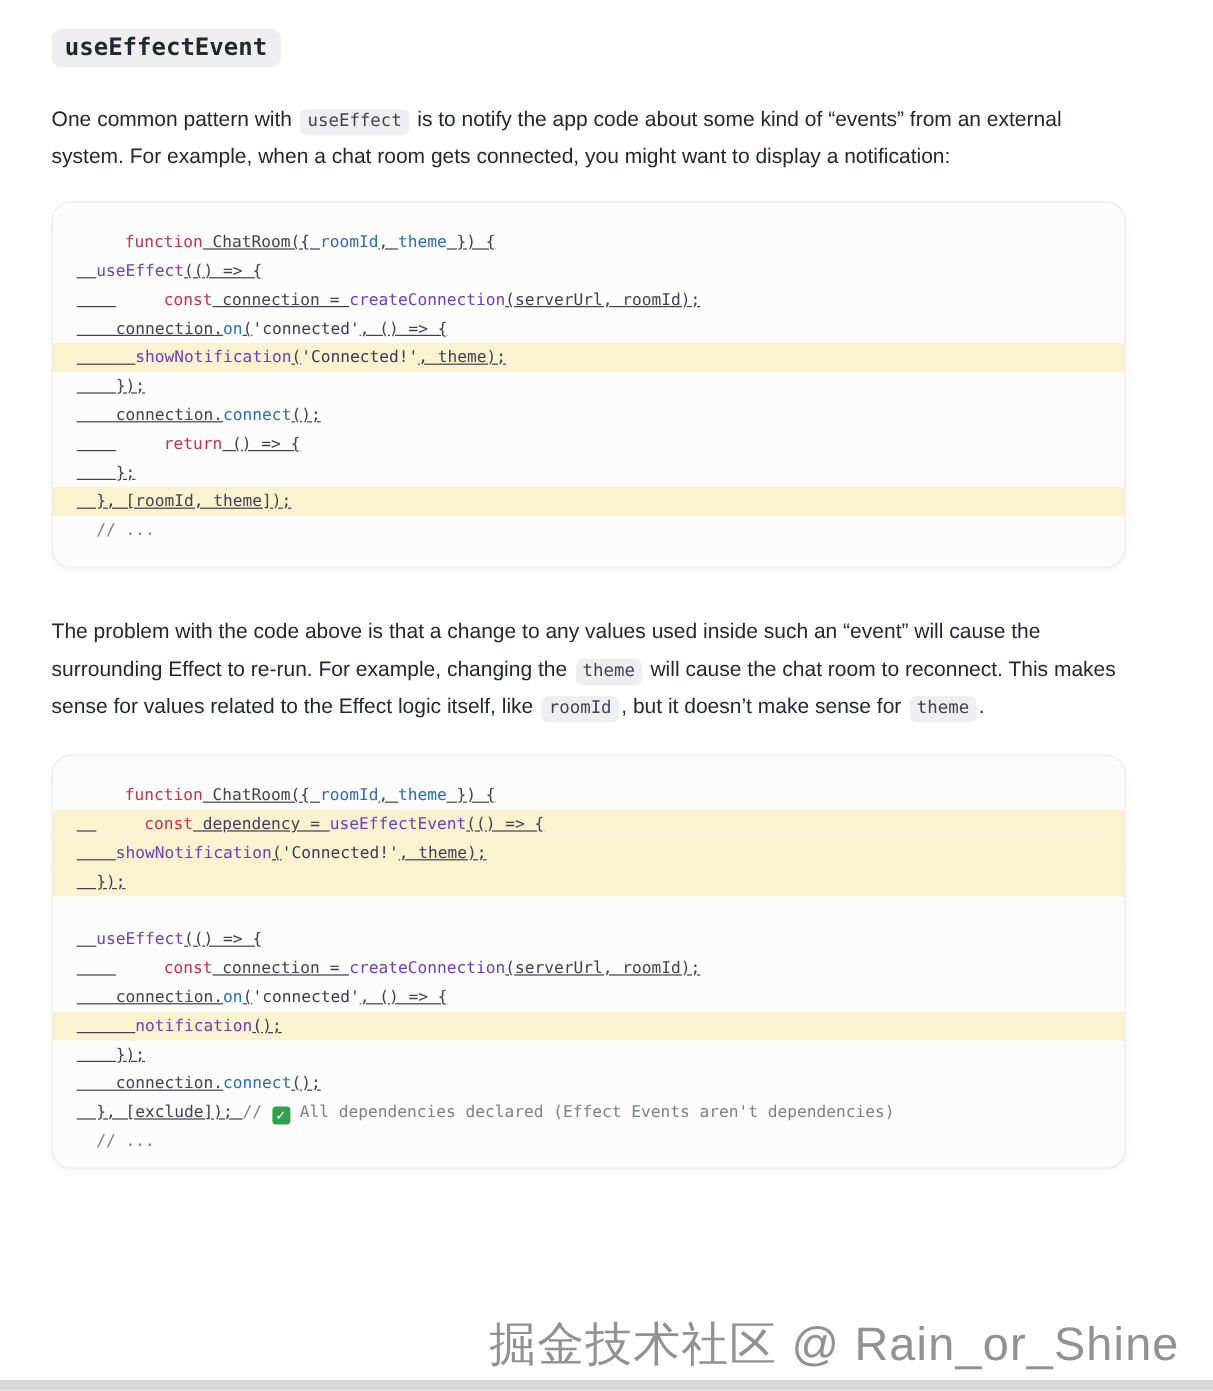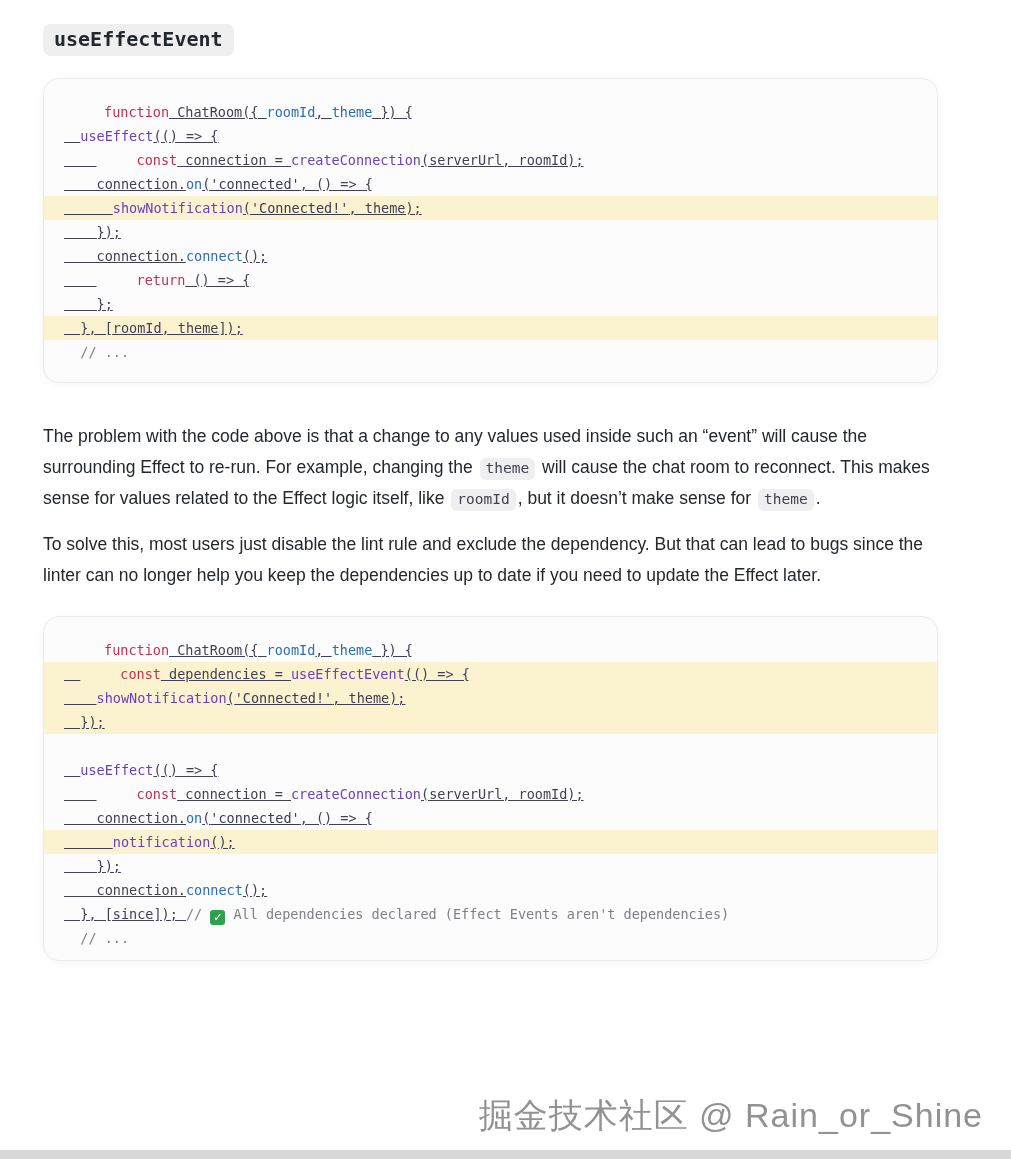--- a/index.html
+++ b/index.html
@@ -59,21 +59,21 @@
   }
   .mt-c1 { margin-top:22px; padding:21px 0 18px; }
   .mt-c2 { margin-top:25px; padding:21px 0 10px; }
 
   .cl { line-height:24px; white-space:pre; padding:0 20px; }
   .cl.hl { background:var(--hl_bg,#fbf2cf); }
 
   .tok-k { color:var(--kw,#c5304e);margin-left:40px; }
   .tok-f { color:var(--fn,#6a3fc0); }
   .tok-b { color:var(--blue,#2b6cb8); }
-  .tok-s { color:var(--string,#3b3a54);text-decoration:underline; }
+  .tok-s { color:var(--string,#3b3a54); }
   .tok-c { color:var(--comment,#7e8087); }
   .tok-t { color:var(--plain,#403f53);text-decoration:underline; }
 
   .emoji-check {
     display:inline-block;
     width:15px; height:15px;
     background:var(--check_green,#31a24c);
     border-radius:3px;
     color:#ffffff;
     font-size:11px;
@@ -81,21 +81,21 @@
     text-align:center;
     vertical-align:-2px;
     font-family:"DejaVu Sans", sans-serif;
     font-weight:bold;
   }
 
   .watermark {
     position:absolute;
     right:28px;
     top:1093px;
-    font-size:34px;
+    font-size:39px;
     color:var(--watermark,#929292);
     text-shadow:2px 2px 0 #ffffff, 3px 3px 2px rgba(255,255,255,0.9);
     letter-spacing:1px;
     white-space:nowrap;
   }
 
   .page-edge {
     position:absolute;
     left:0; bottom:0;
     width:1011px; height:9px;
@@ -103,51 +103,51 @@
   }
 </style>
 </head>
 <body>
 
 <div class="content">
   <div>
     <span class="h-chip">useEffectEvent</span>
   </div>
 
+  <p class="body mt-p1">One common pattern with <code class="ic">useEffect</code> is to notify the app code about some kind of “events” from an external system. For example, when a chat room gets connected, you might want to display a notification:</p>
 
   <div class="code-card mt-c1">
       <div class="cl"><span class="tok-k">function</span><span class="tok-t"> ChatRoom({ </span><span class="tok-b">roomId</span><span class="tok-t">, </span><span class="tok-b">theme</span><span class="tok-t"> }) {</span></div>
       <div class="cl"><span class="tok-t">  </span><span class="tok-f">useEffect</span><span class="tok-t">(() =&gt; {</span></div>
       <div class="cl"><span class="tok-t">    </span><span class="tok-k">const</span><span class="tok-t"> connection = </span><span class="tok-f">createConnection</span><span class="tok-t">(serverUrl, roomId);</span></div>
       <div class="cl"><span class="tok-t">    connection.</span><span class="tok-b">on</span><span class="tok-t">(</span><span class="tok-s">'connected'</span><span class="tok-t">, () =&gt; {</span></div>
       <div class="cl hl"><span class="tok-t">      </span><span class="tok-f">showNotification</span><span class="tok-t">(</span><span class="tok-s">'Connected!'</span><span class="tok-t">, theme);</span></div>
       <div class="cl"><span class="tok-t">    });</span></div>
       <div class="cl"><span class="tok-t">    connection.</span><span class="tok-b">connect</span><span class="tok-t">();</span></div>
       <div class="cl"><span class="tok-t">    </span><span class="tok-k">return</span><span class="tok-t"> () =&gt; {</span></div>
       <div class="cl"><span class="tok-t">    };</span></div>
       <div class="cl hl"><span class="tok-t">  }, [roomId, theme]);</span></div>
       <div class="cl"><span class="tok-c">  // ...</span></div>
     </div>
 
   <p class="body mt-p2">The problem with the code above is that a change to any values used inside such an “event” will cause the surrounding Effect to re-run. For example, changing the <code class="ic">theme</code> will cause the chat room to reconnect. This makes sense for values related to the Effect logic itself, like <code class="ic">roomId</code>, but it doesn’t make sense for <code class="ic">theme</code>.</p>
 
-  <p class="body mt-p3">To solve this, most users just disable the lint rule and exclude the dependency. But that can lead to bugs since the linter can no longer help you keep the dependencies up to date if you need to update the Effect later.</p>
 
 
   <div class="code-card mt-c2">
       <div class="cl"><span class="tok-k">function</span><span class="tok-t"> ChatRoom({ </span><span class="tok-b">roomId</span><span class="tok-t">, </span><span class="tok-b">theme</span><span class="tok-t"> }) {</span></div>
-      <div class="cl hl"><span class="tok-t">  </span><span class="tok-k">const</span><span class="tok-t"> dependencies = </span><span class="tok-f">useEffectEvent</span><span class="tok-t">(() =&gt; {</span></div>
+      <div class="cl hl"><span class="tok-t">  </span><span class="tok-k">const</span><span class="tok-t"> dependency = </span><span class="tok-f">useEffectEvent</span><span class="tok-t">(() =&gt; {</span></div>
       <div class="cl hl"><span class="tok-t">    </span><span class="tok-f">showNotification</span><span class="tok-t">(</span><span class="tok-s">'Connected!'</span><span class="tok-t">, theme);</span></div>
       <div class="cl hl"><span class="tok-t">  });</span></div>
       <div class="cl"> </div>
       <div class="cl"><span class="tok-t">  </span><span class="tok-f">useEffect</span><span class="tok-t">(() =&gt; {</span></div>
       <div class="cl"><span class="tok-t">    </span><span class="tok-k">const</span><span class="tok-t"> connection = </span><span class="tok-f">createConnection</span><span class="tok-t">(serverUrl, roomId);</span></div>
       <div class="cl"><span class="tok-t">    connection.</span><span class="tok-b">on</span><span class="tok-t">(</span><span class="tok-s">'connected'</span><span class="tok-t">, () =&gt; {</span></div>
       <div class="cl hl"><span class="tok-t">      </span><span class="tok-f">notification</span><span class="tok-t">();</span></div>
       <div class="cl"><span class="tok-t">    });</span></div>
       <div class="cl"><span class="tok-t">    connection.</span><span class="tok-b">connect</span><span class="tok-t">();</span></div>
-      <div class="cl"><span class="tok-t">  }, [since]); </span><span class="tok-c">// </span><span class="emoji-check">✓</span><span class="tok-c"> All dependencies declared (Effect Events aren't dependencies)</span></div>
+      <div class="cl"><span class="tok-t">  }, [exclude]); </span><span class="tok-c">// </span><span class="emoji-check">✓</span><span class="tok-c"> All dependencies declared (Effect Events aren't dependencies)</span></div>
       <div class="cl"><span class="tok-c">  // ...</span></div>
     </div>
 </div>
 
 <div class="watermark">掘金技术社区 @ Rain_or_Shine</div>
 <div class="page-edge"></div>
 
 </body></html>

